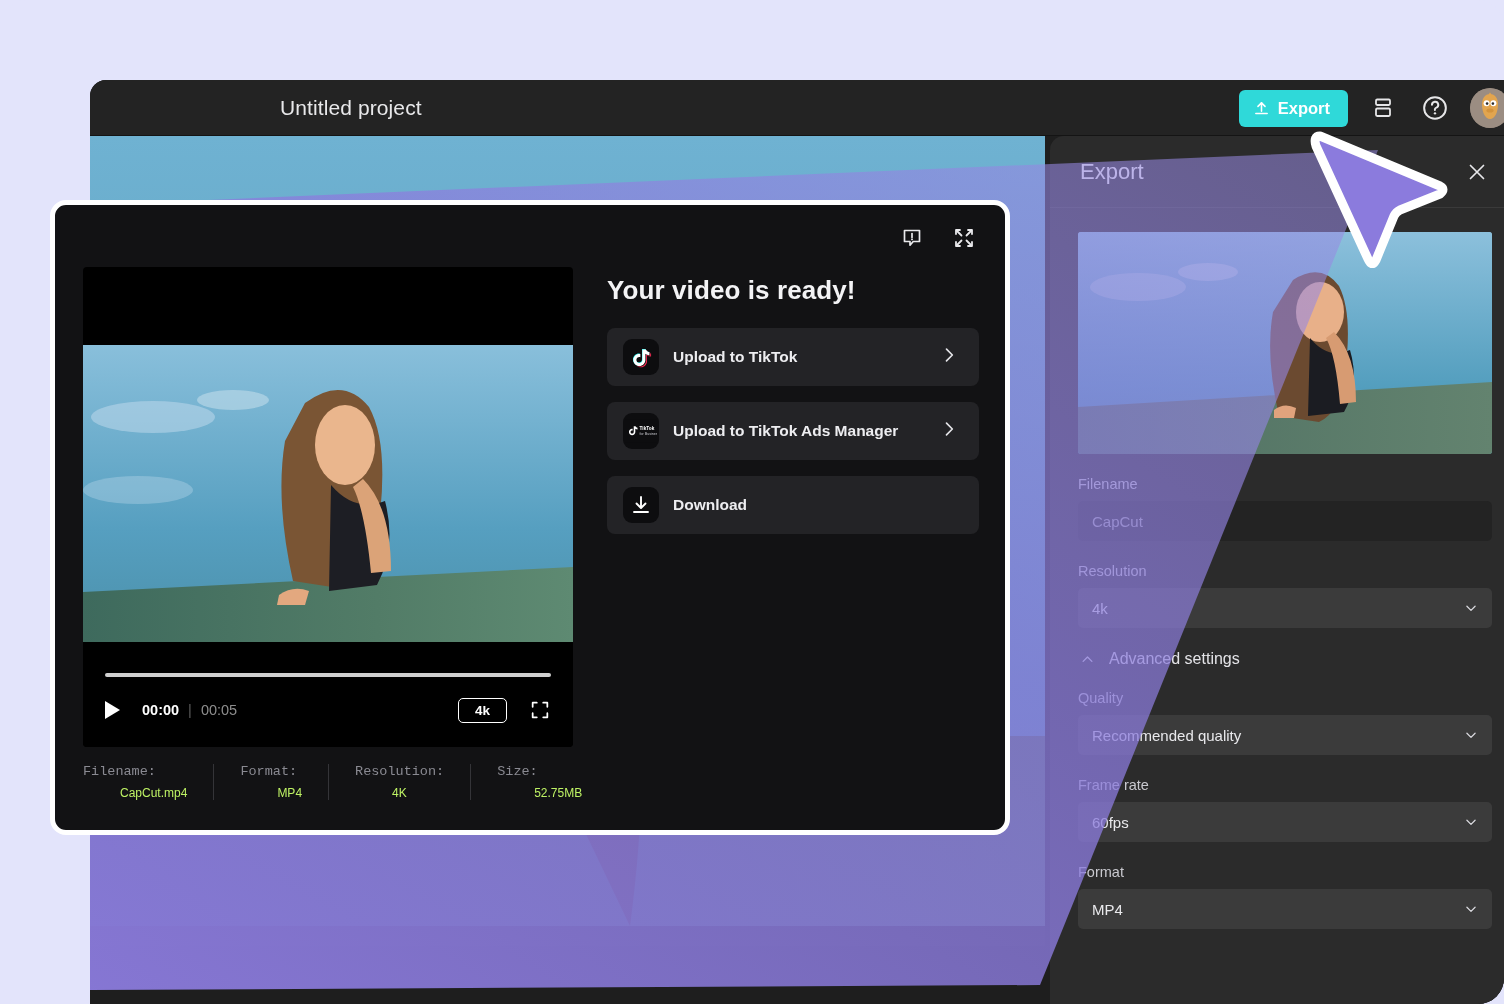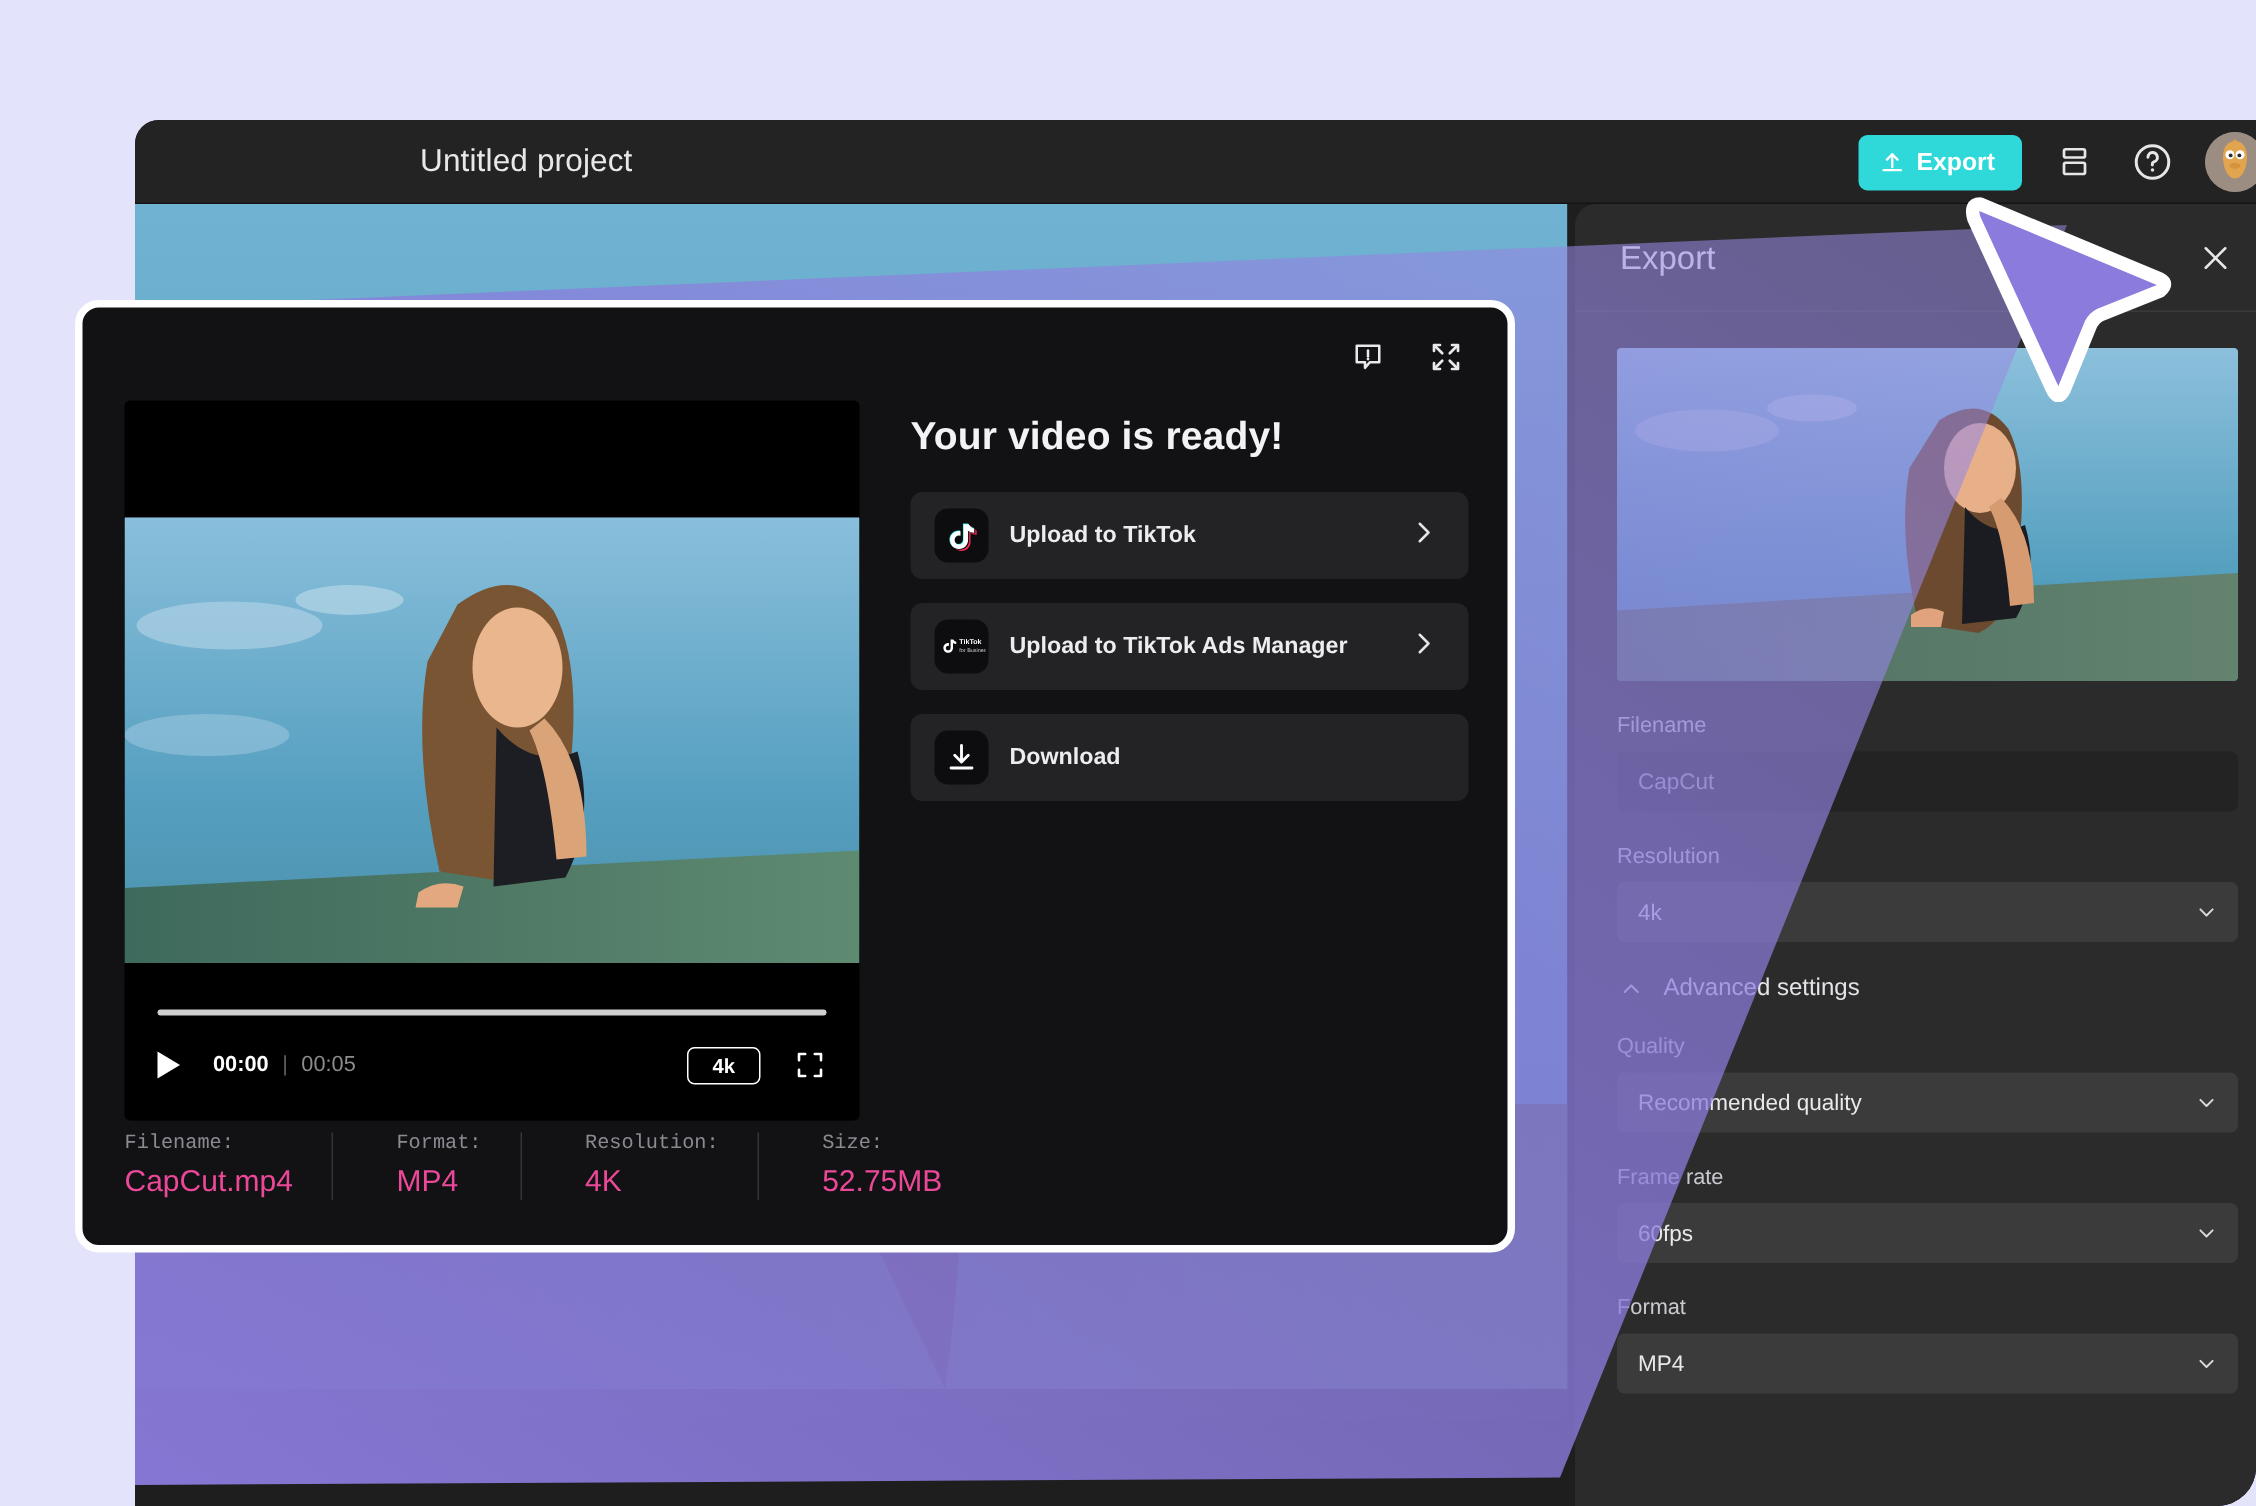--- a/index.html
+++ b/index.html
@@ -218,23 +218,23 @@
     overflow:hidden;
   }
   .action-label { color:#ededf0; font-size:15.5px; font-weight:700;}
   .action-chev { margin-left:auto; }
 
   .meta-row {
     position:absolute; left: 28px; bottom: 30px;
     display:flex; align-items:flex-start;
   }
   .meta-cell { padding-right: 26px; }
-  .meta-cell + .meta-cell { padding-left: 42px; border-left: 1px solid #343438; }
+  .meta-cell + .meta-cell { padding-left: 26px; border-left: 1px solid #343438; }
   .meta-k { color:#8a8a92; font-size:13.5px; margin-bottom:7px; white-space:nowrap;font-family:Liberation Mono, monospace;}
-  .meta-v { color:#ec4899; font-size:20px; white-space:nowrap;}
+  .meta-v { color:#bef264; font-size:12px; white-space:nowrap;margin-left:37px;}
 
   
   .cursor-arrow { position:absolute; left:1308px; top:128px; width:150px; height:140px; pointer-events:none;}
 </style>
 </head>
 <body>
 
 <div id="root">
 
   <div class="app-window">

